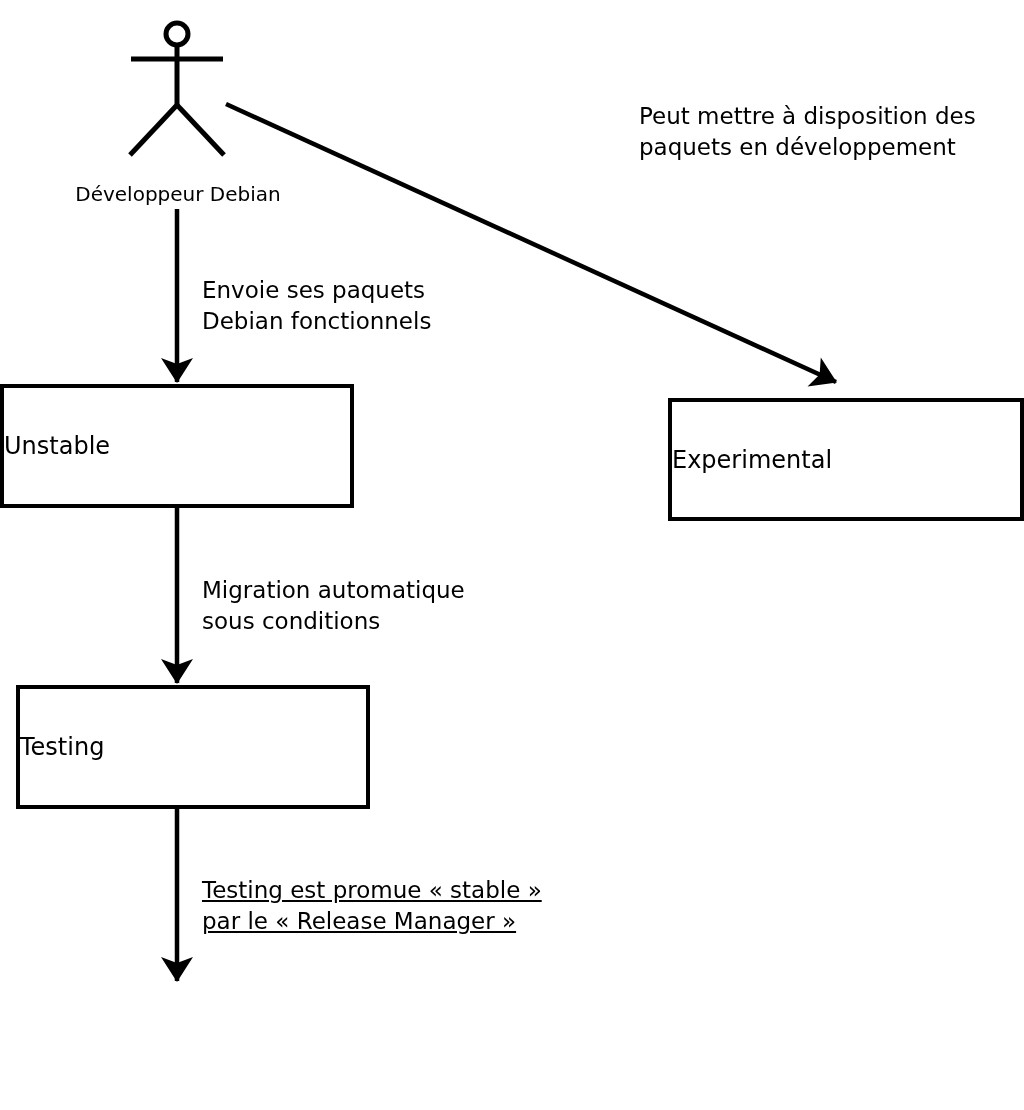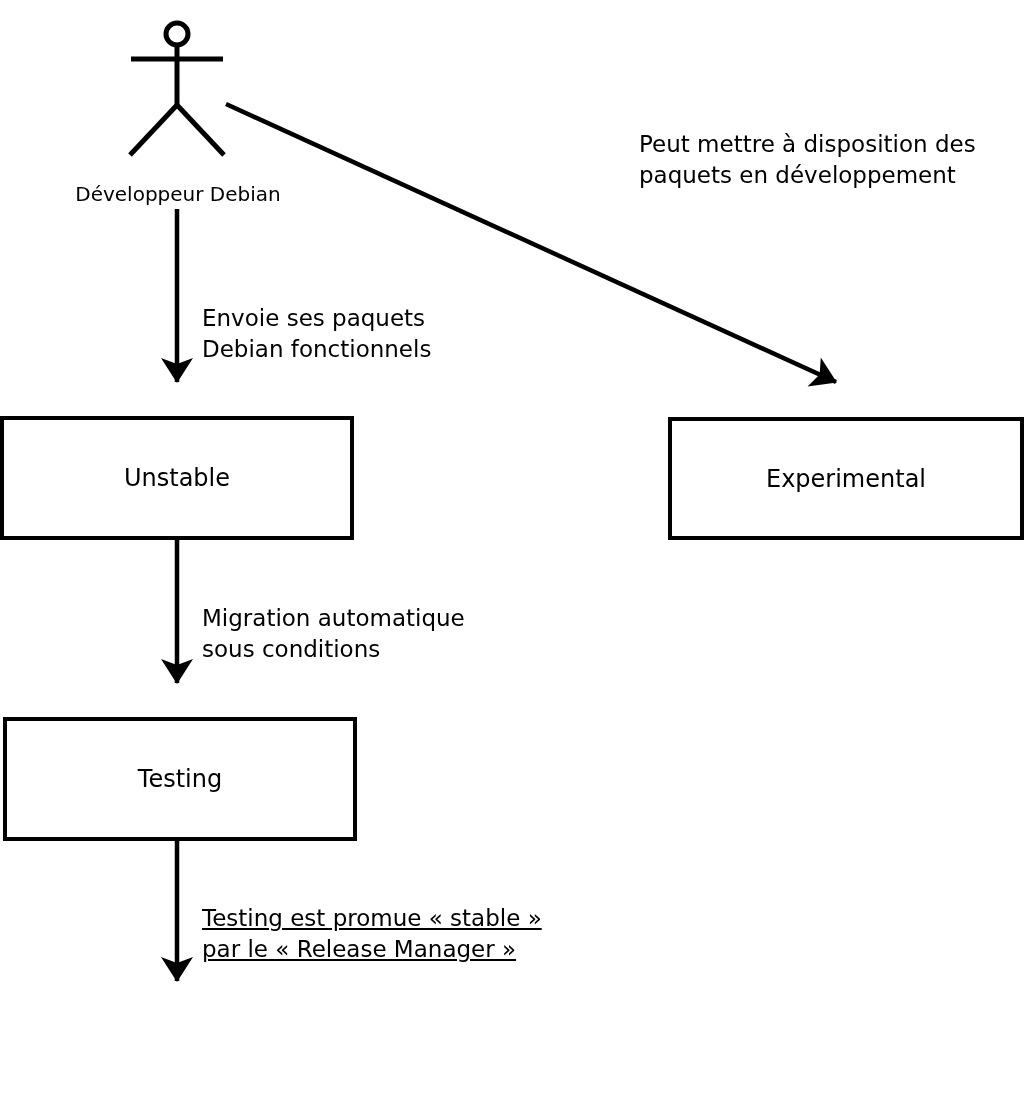--- a/index.html
+++ b/index.html
@@ -21,43 +21,40 @@
     left: 0;
     top: 0;
   }
   .box {
     position: absolute;
     box-sizing: border-box;
     border: 4px solid #000000;
     background: #ffffff;
     display: flex;
     align-items: center;
-    justify-content: center;
     font-size: 24px;
-    margin-top: 32px;
   }
   .box-unstable     { left: 0px;   top: 384px; width: 354px; height: 124px; }
-  .box-experimental { left: 668px; top: 385px; width: 356px; height: 123px; }
-  .box-testing      { left: 3px;   top: 685px; width: 354px; height: 124px; }
+  .box-experimental { left: 668px; top: 398px; width: 356px; height: 123px; }
+  .box-testing      { left: 16px;   top: 685px; width: 354px; height: 124px; }
   .box-stable       { left: 0px;   top: 983px; width: 354px; height: 123px; }
   .actor-label {
     position: absolute;
     left: 18px;
     top: 179px;
     width: 320px;
     text-align: center;
     font-size: 20px;
     line-height: 30px;
   }
   .edge-label {
     position: absolute;
     font-size: 23px;
     line-height: 31px;
     white-space: pre-line;
-    margin-top: 28px;
   }
   .lbl-to-unstable     { left: 202px; top: 275px; }
   .lbl-to-testing      { left: 202px; top: 575px; }
   .lbl-to-stable       { left: 202px; top: 875px; text-decoration: underline; }
   .lbl-to-experimental { left: 639px; top: 101px; }
 </style>
 </head>
 <body>
 
 <div id="canvas">

